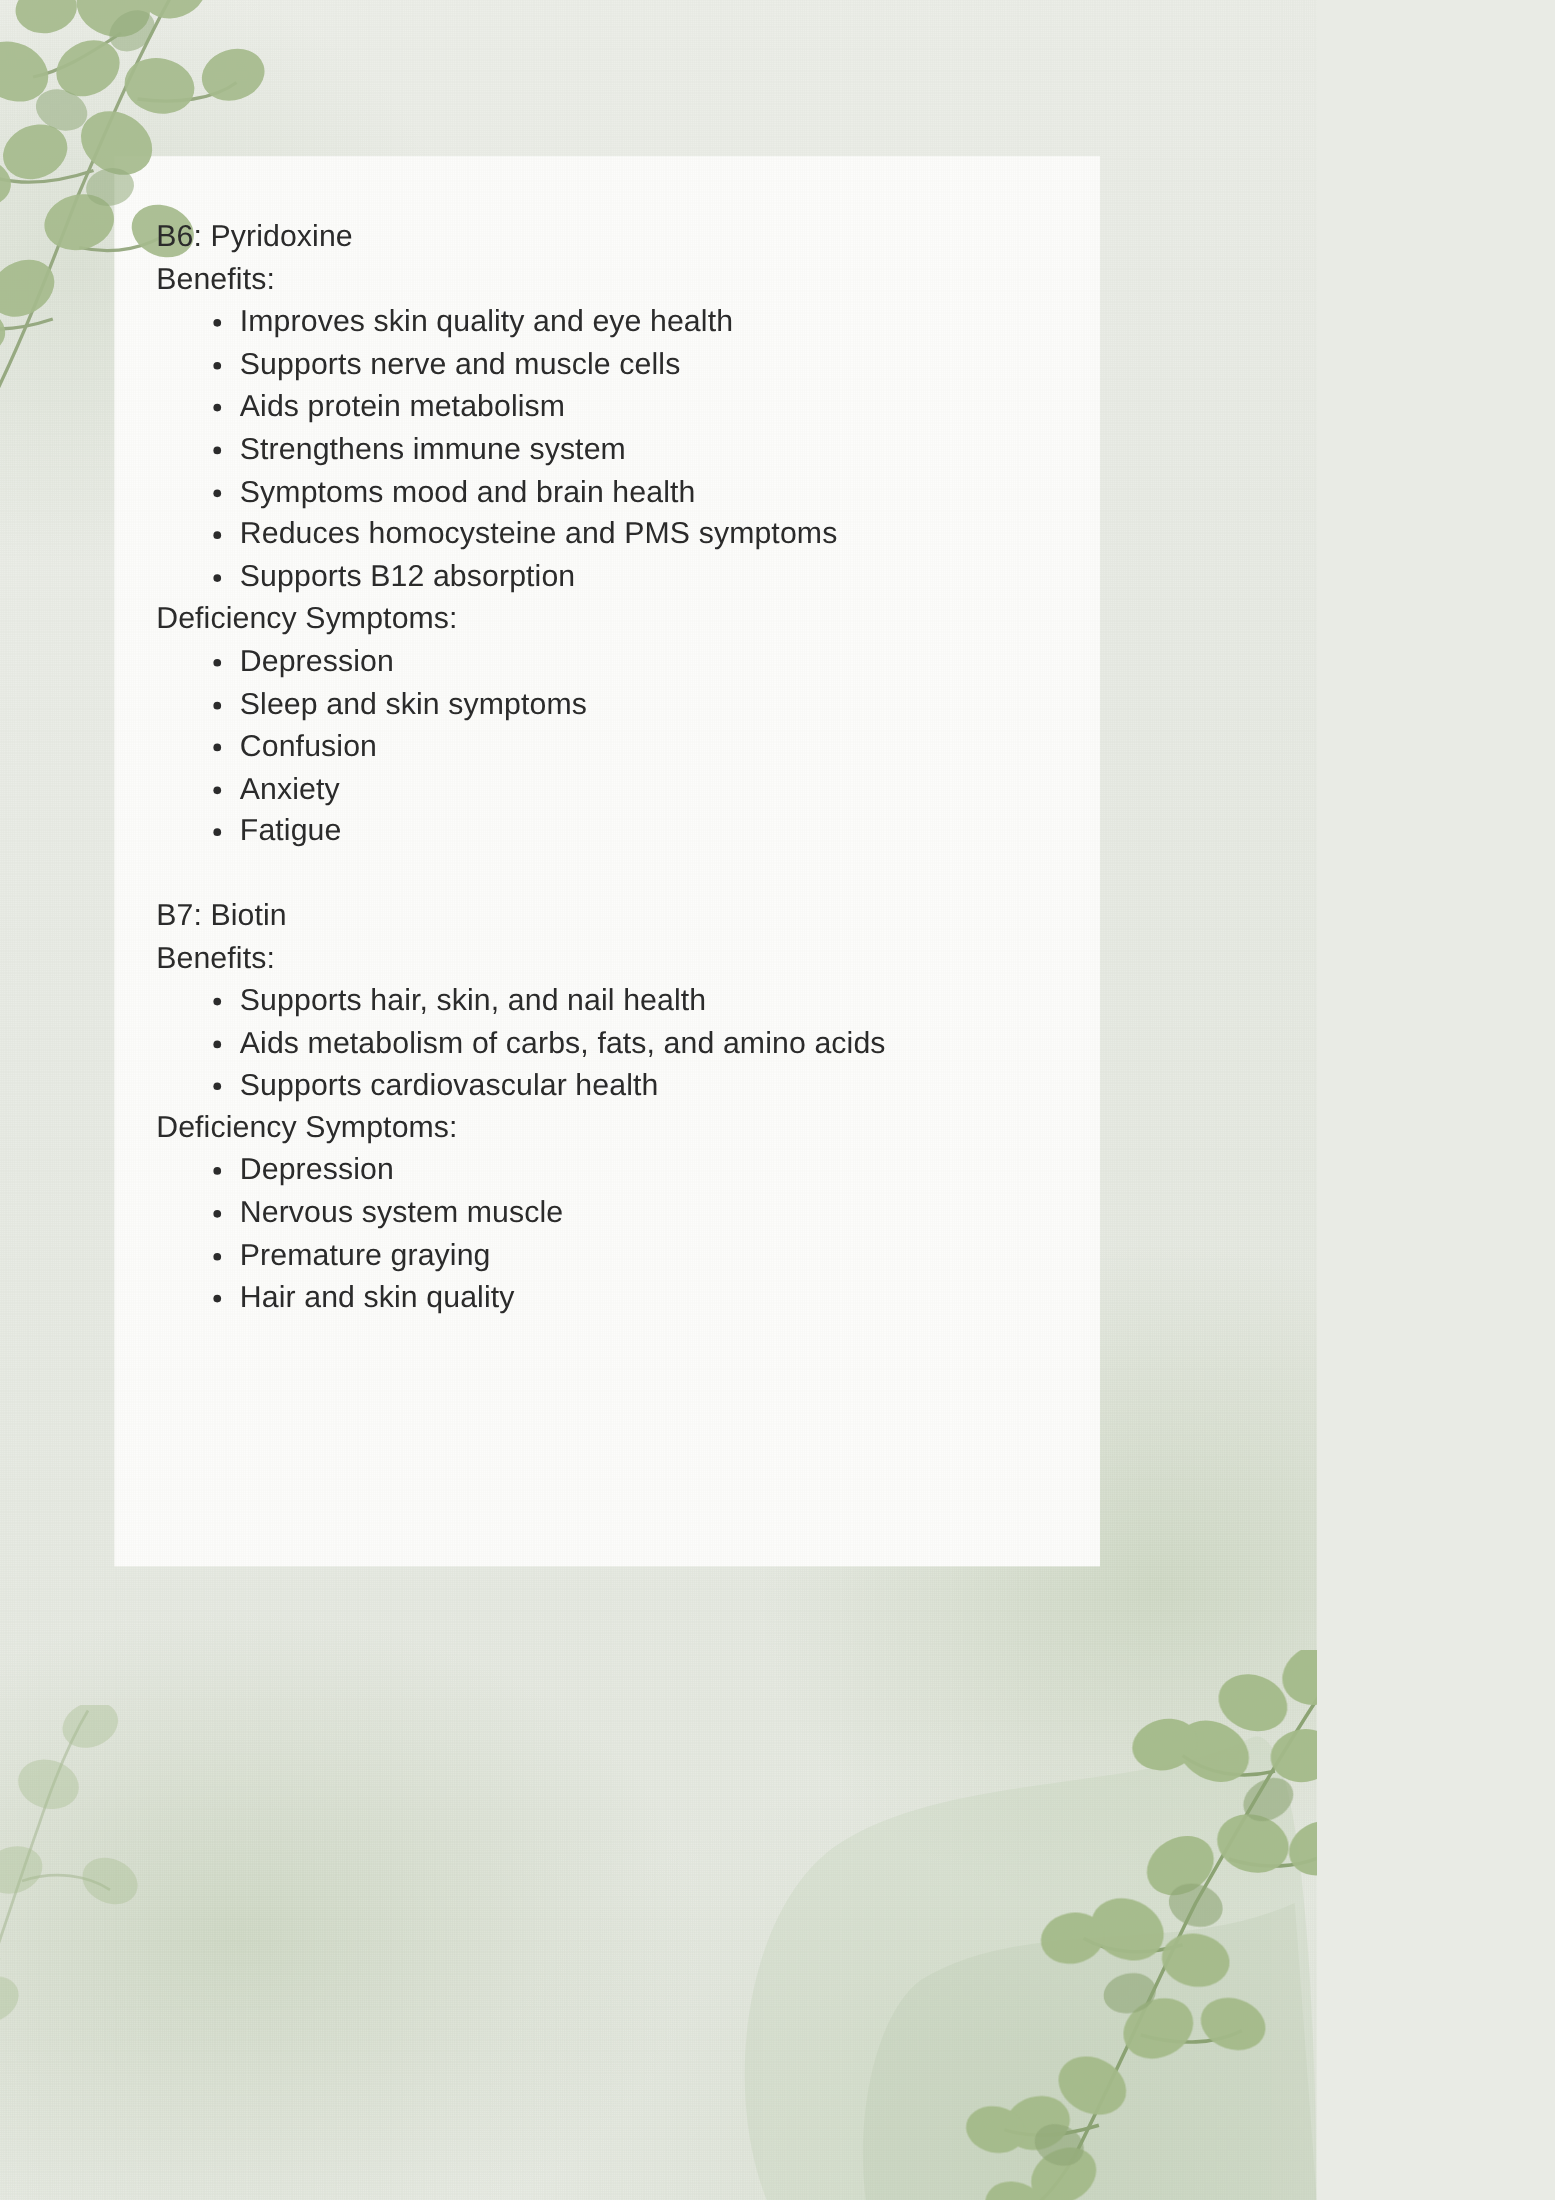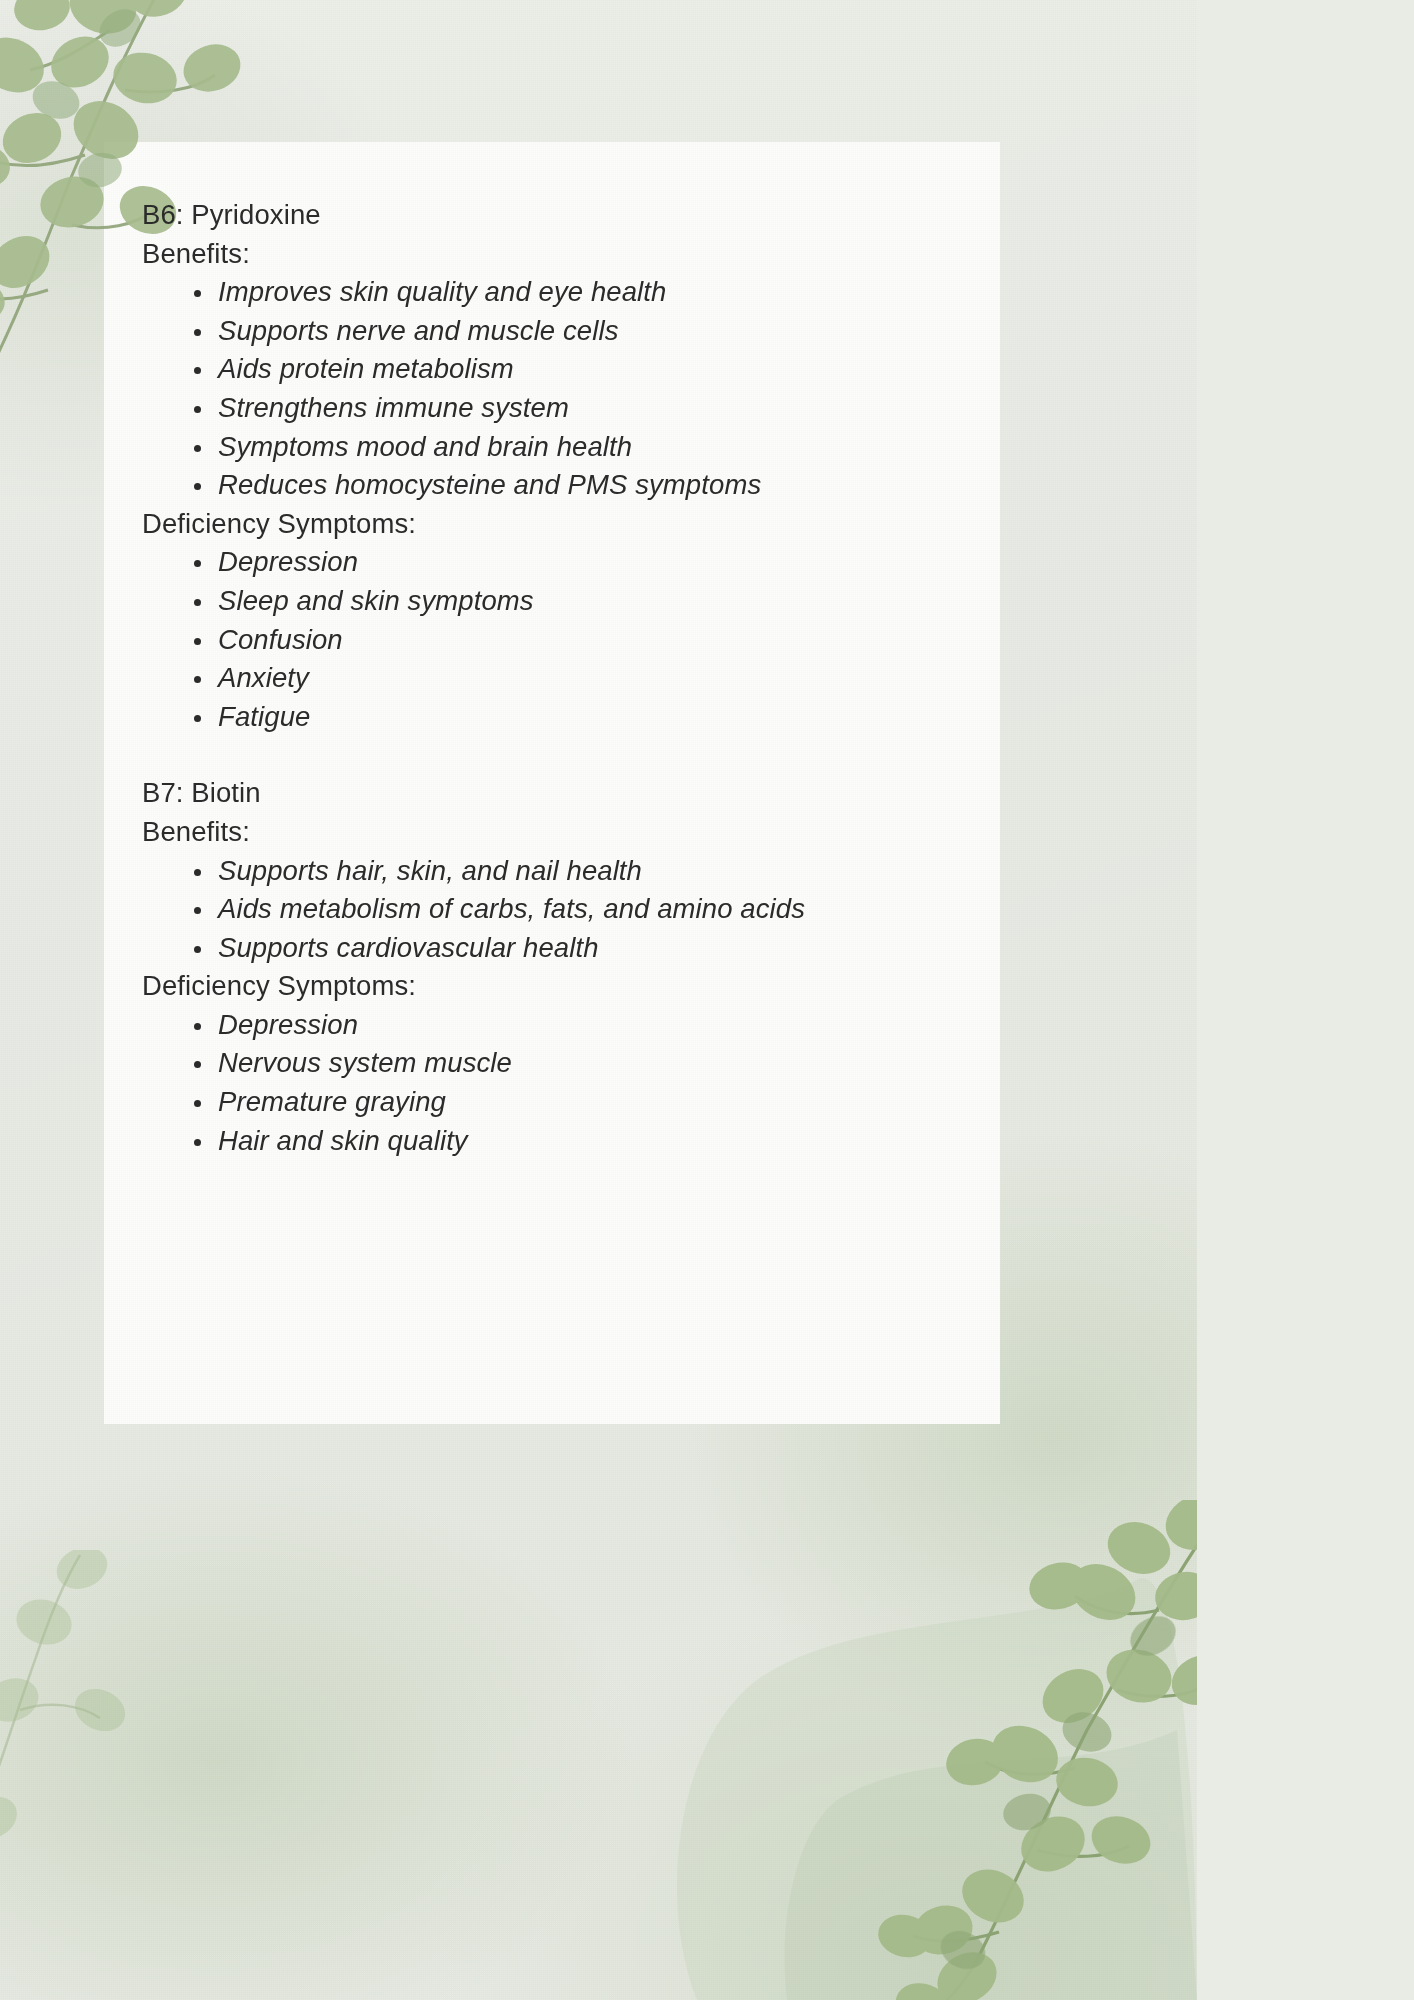--- a/index.html
+++ b/index.html
@@ -77,21 +77,20 @@
     margin: 0;
     padding: 0 0 0 48px;
   }
   ul.bullets li {
     position: relative;
     font-size: 27.5px;
     line-height: 38.6px;
     color: #2b2b2b;
     padding-left: 28px;
     white-space: nowrap;
-    font-style: italic;
   }
   ul.bullets li::before {
     content: "";
     position: absolute;
     left: 4px;
     top: 17px;
     width: 7px;
     height: 7px;
     border-radius: 50%;
     background: #2b2b2b;
@@ -198,20 +197,21 @@
     <div class="section">
       <div class="heading">B6: Pyridoxine</div>
       <div class="heading">Benefits:</div>
       <ul class="bullets">
         <li>Improves skin quality and eye health</li>
         <li>Supports nerve and muscle cells</li>
         <li>Aids protein metabolism</li>
         <li>Strengthens immune system</li>
         <li>Symptoms mood and brain health</li>
         <li>Reduces homocysteine and PMS symptoms</li>
+        <li>Supports B12 absorption</li>
       </ul>
       <div class="heading">Deficiency Symptoms:</div>
       <ul class="bullets">
         <li>Depression</li>
         <li>Sleep and skin symptoms</li>
         <li>Confusion</li>
         <li>Anxiety</li>
         <li>Fatigue</li>
       </ul>
     </div>

